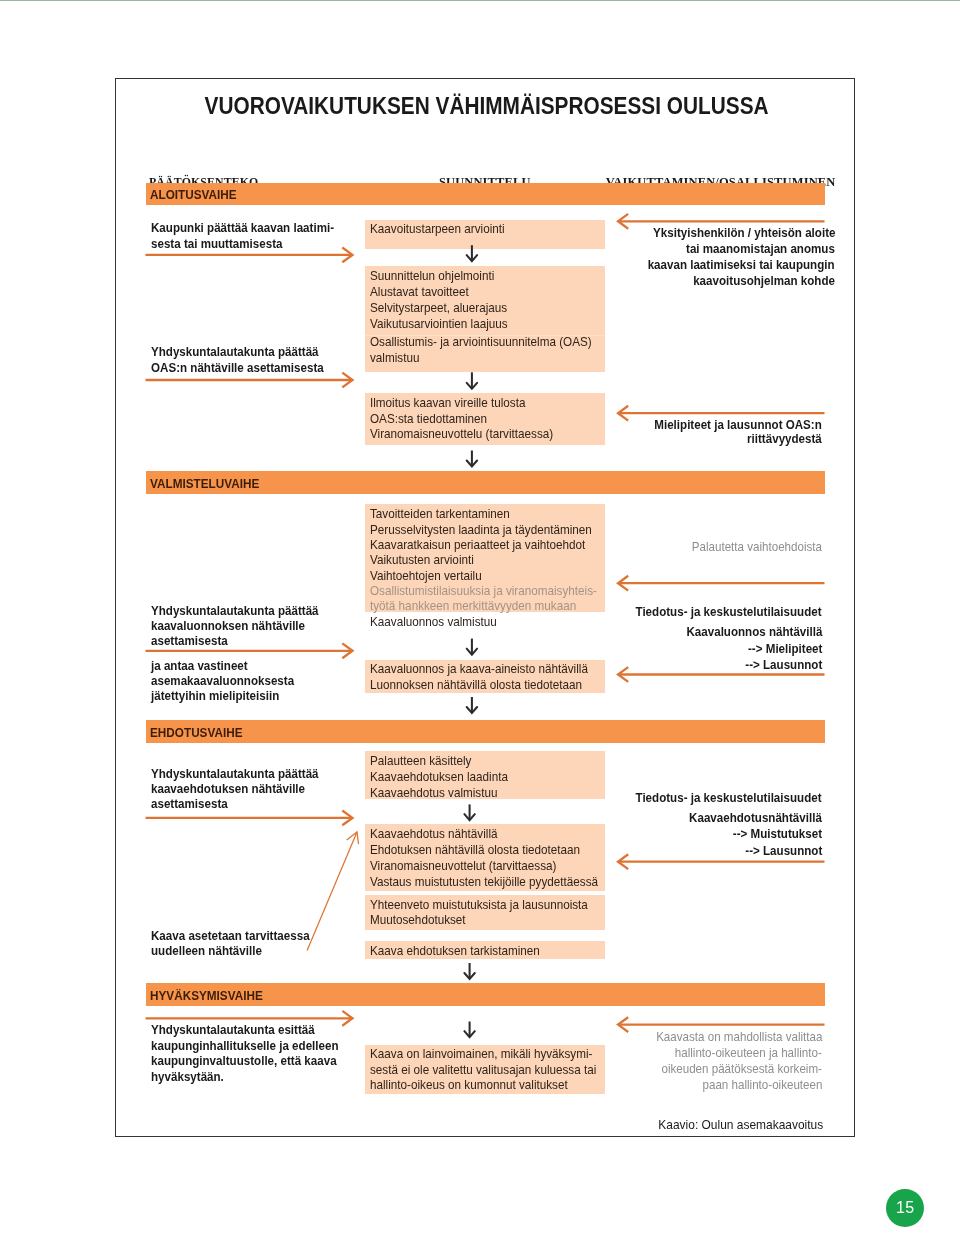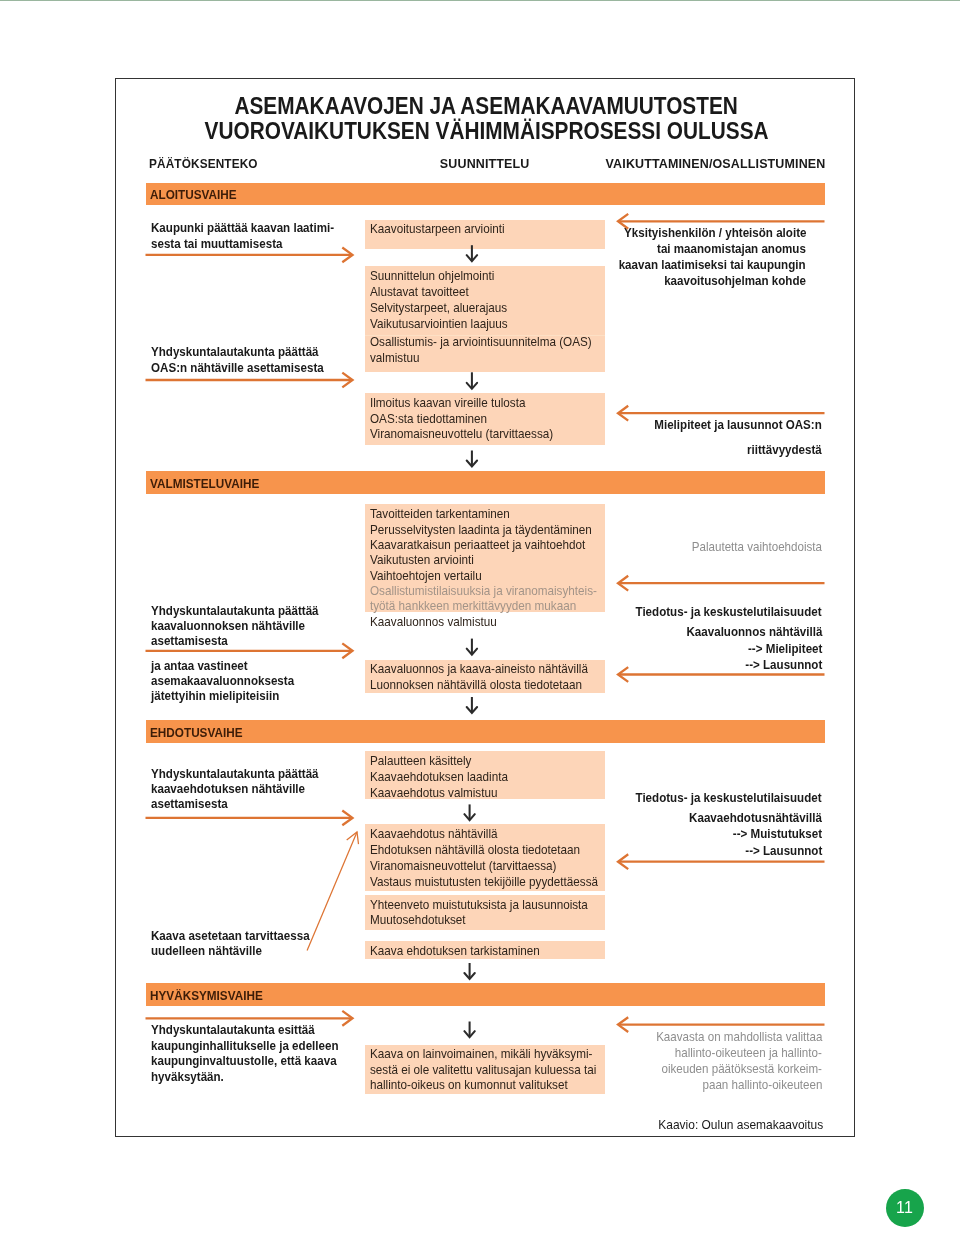--- a/index.html
+++ b/index.html
@@ -11,21 +11,21 @@
 
   .topline{left:0;top:0;width:960px;height:1px;background:#9ab69f;}
   .frame{left:115px;top:78px;width:740px;height:1058.5px;border:1.5px solid #343434;box-sizing:border-box;}
 
   
   .title{left:117px;top:94px;width:739px;text-align:center;color:#1a1a1a;}
   .title span{display:inline-block;transform:scaleX(.905);transform-origin:center;
               font-size:23px;font-weight:bold;line-height:25px;}
 
   
-  .colhead{top:154px;color:#1a1a1a;}
+  .colhead{top:172px;color:#1a1a1a;font-family:Liberation Serif, serif;}
   .colhead span{display:inline-block;transform:scaleX(.908);transform-origin:left;
                 font-size:13px;font-weight:bold;letter-spacing:.15px;}
   .colhead.ctr{text-align:center;}
   .colhead.ctr span{transform-origin:center;}
 
   
   .phasebar{left:146px;width:679px;height:22.6px;background:#f7944c;}
   .phasebar span{position:absolute;left:4.2px;top:4.4px;display:inline-block;
                  transform:scaleX(.915);transform-origin:left;
                  font-size:12.85px;font-weight:bold;color:#3d1d08;}
@@ -57,21 +57,20 @@
 
   svg.ov{position:absolute;left:0;top:0;width:960px;height:1233px;overflow:visible;}
 </style>
 </head>
 <body>
 
 <div class="abs topline"></div>
 <div class="abs frame"></div>
 
 <div class="abs title">
-  <div><span>ASEMAKAAVOJEN JA ASEMAKAAVAMUUTOSTEN</span></div>
   <div><span>VUOROVAIKUTUKSEN VÄHIMMÄISPROSESSI OULUSSA</span></div>
 </div>
 
 <div class="abs colhead" style="left:149px;"><span>PÄÄTÖKSENTEKO</span></div>
 <div class="abs colhead ctr" style="left:365px;width:240px;"><span style="transform:scaleX(.96)">SUUNNITTELU</span></div>
 <div class="abs colhead ctr" style="left:601px;width:218px;"><span style="transform:scaleX(.96)">VAIKUTTAMINEN/OSALLISTUMINEN</span></div>
 
 <div id="dyn">
     <div class="abs phasebar" style="top:182.8px">
       <span>ALOITUSVAIHE</span>
@@ -165,29 +164,29 @@
     <div class="abs ltext" style="left:150.5px;top:926.1px;width:250px;height:30.8px">
       <div class="ln" style="top:0.00px"><i>Kaava asetetaan tarvittaessa</i></div>
       <div class="ln" style="top:15.40px"><i>uudelleen nähtäville</i></div>
     </div>
     <div class="abs ltext" style="left:150.5px;top:1020.3px;width:250px;height:62.4px">
       <div class="ln" style="top:0.00px"><i>Yhdyskuntalautakunta esittää</i></div>
       <div class="ln" style="top:15.60px"><i>kaupunginhallitukselle ja edelleen</i></div>
       <div class="ln" style="top:31.20px"><i>kaupunginvaltuustolle, että kaava</i></div>
       <div class="ln" style="top:46.80px"><i>hyväksytään.</i></div>
     </div>
-    <div class="abs rtext" style="right:154px;top:222.89999999999998px;width:300px;height:64.28px">
+    <div class="abs rtext" style="right:125px;top:222.89999999999998px;width:300px;height:64.28px">
       <div class="ln" style="top:0.00px"><i>Yksityishenkilön / yhteisön aloite</i></div>
       <div class="ln" style="top:16.07px"><i>tai maanomistajan anomus</i></div>
       <div class="ln" style="top:32.14px"><i>kaavan laatimiseksi tai kaupungin</i></div>
       <div class="ln" style="top:48.21px"><i>kaavoitusohjelman kohde</i></div>
     </div>
     <div class="abs rtext" style="right:138px;top:414.7px;width:300px;height:32.14px">
       <div class="ln" style="top:0.00px"><i>Mielipiteet ja lausunnot OAS:n</i></div>
-      <div class="ln" style="top:25px"><i>riittävyydestä</i></div>
+      <div class="ln" style="top:14px"><i>riittävyydestä</i></div>
     </div>
     <div class="abs rtext grey" style="right:138px;top:537px;width:300px;height:15.6px">
       <div class="ln" style="top:0.00px"><i>Palautetta vaihtoehdoista</i></div>
     </div>
     <div class="abs rtext" style="right:138px;top:602px;width:300px;height:64.8px">
       <div class="ln" style="top:0.00px"><i>Tiedotus- ja keskustelutilaisuudet</i></div>
       <div class="ln" style="top:20.40px"><i>Kaavaluonnos nähtävillä</i></div>
       <div class="ln" style="top:36.60px"><i>--&gt; Mielipiteet</i></div>
       <div class="ln" style="top:52.80px"><i>--&gt; Lausunnot</i></div>
     </div>
@@ -284,14 +283,14 @@
       </g>
       <g>
         <path d="M307.1 950.5 L357 832" stroke="#dd7433" stroke-width="1.25" fill="none"></path>
         <path d="M358.5 844.1 L357 832 L346.7 839.9" stroke="#dd7433" stroke-width="1.25" fill="none" stroke-linejoin="miter" stroke-linecap="butt"></path>
       </g>
     </svg>
   </div>
 
 <div class="abs credit"><span>Kaavio: Oulun asemakaavoitus</span></div>
 <div class="abs page-badge">
-    <span>11</span>
+    <span>15</span>
   </div>
 
 </body></html>

